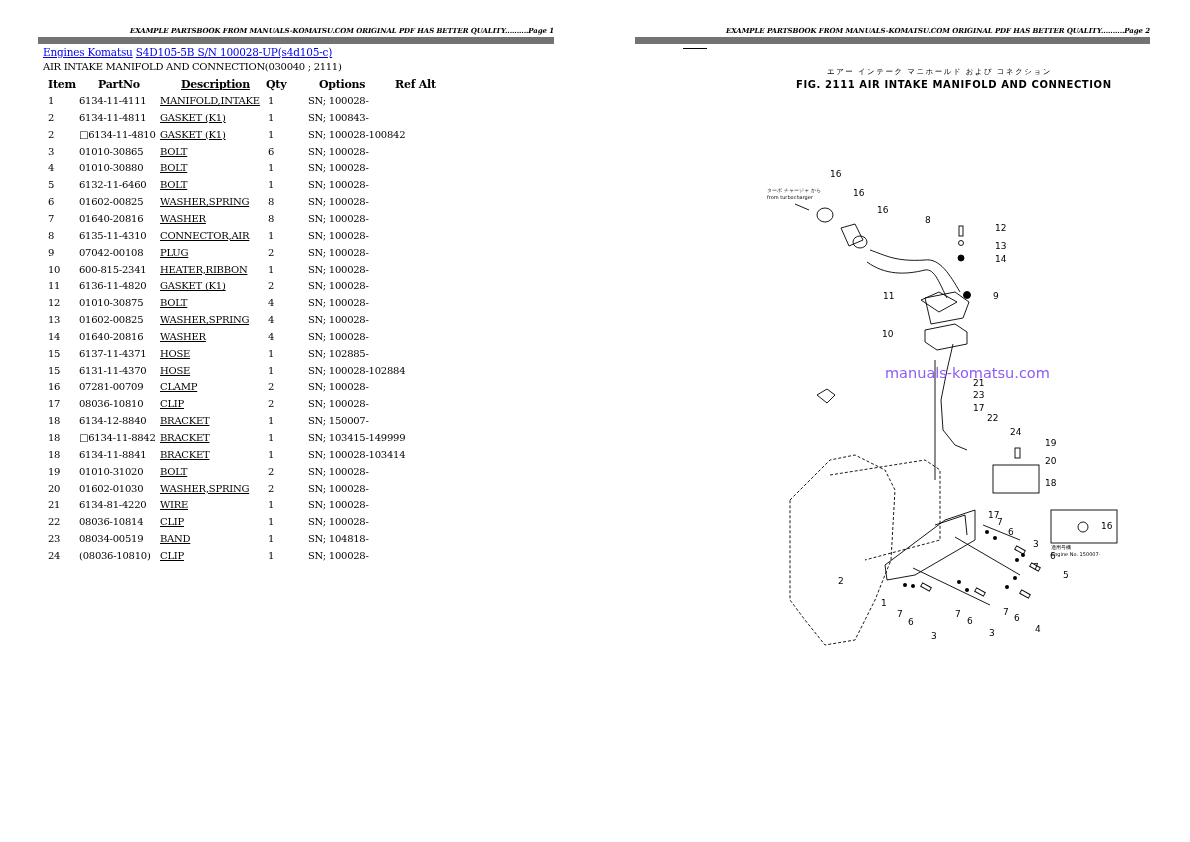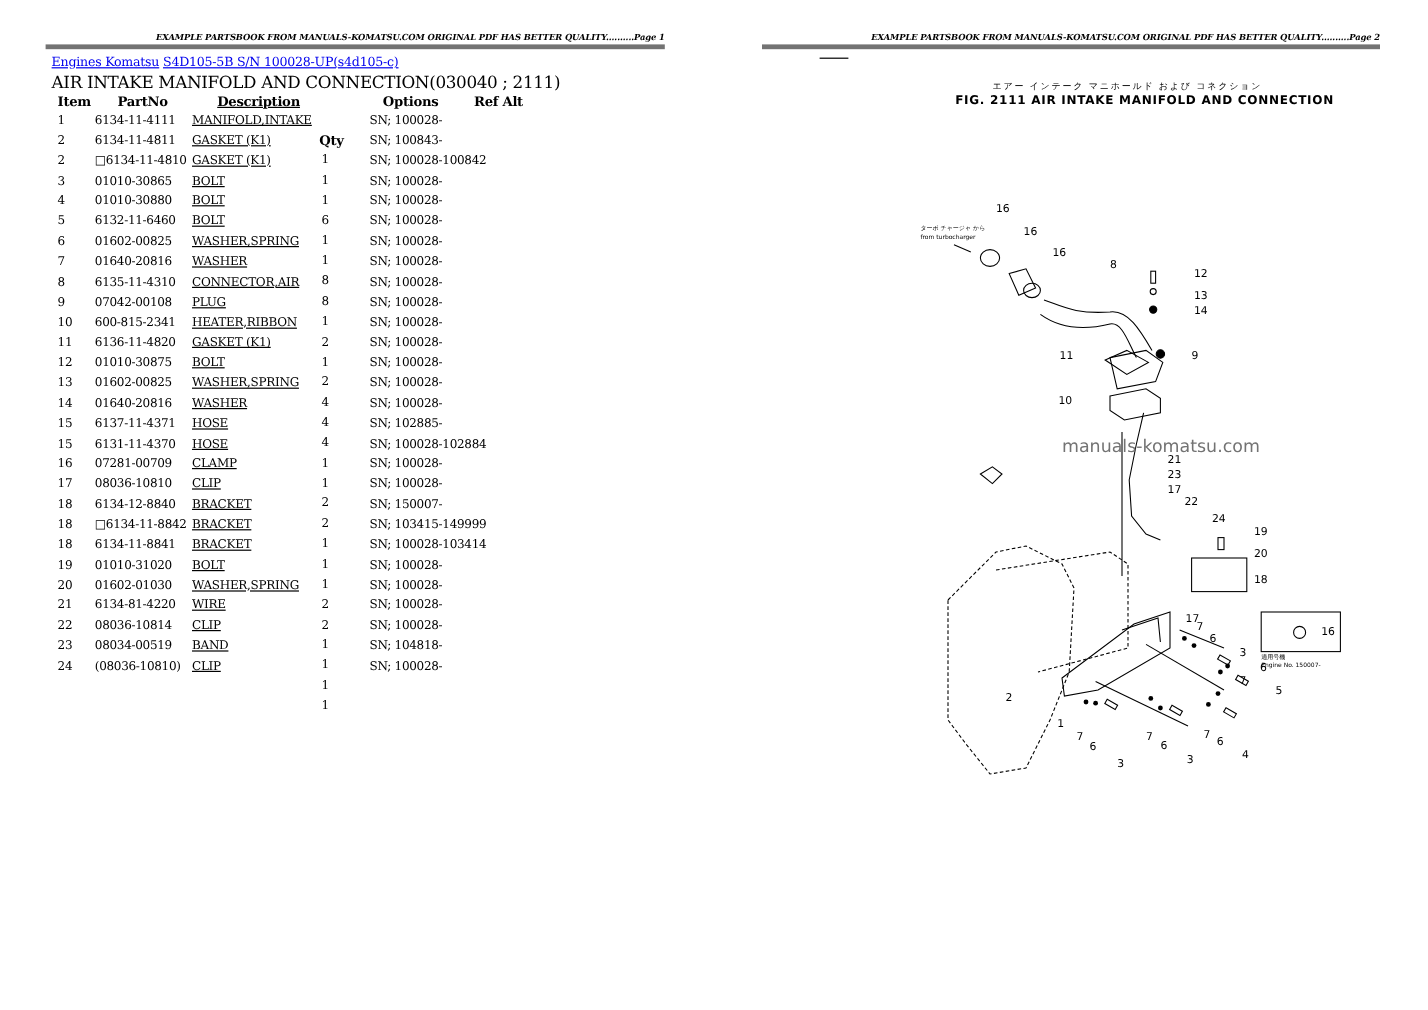--- a/index.html
+++ b/index.html
@@ -9,43 +9,43 @@
       color: #000;
     }
     .page { position: absolute; top: 0; height: 842px; background: #fff; }
     #page1 { left: 0; width: 595px; }
     #page2 { left: 595px; width: 595px; }
 
     .header {
       position: absolute; top: 26px; height: 11px;
       font-family: "DejaVu Serif", serif; font-style: italic; font-weight: bold;
       font-size: 7px; letter-spacing: -0.1px; text-align: right;
-      border-bottom: 4px solid #737373; line-height: 10px; white-space: nowrap;
+      border-bottom: 7px solid #737373; line-height: 10px; white-space: nowrap;
     }
     #page1 .header { left: 38px; width: 516px; }
     #page2 .header { left: 40px; width: 515px; }
 
     .breadcrumb {
       position: absolute; left: 43px; top: 46px; font-size: 10.5px;
       white-space: nowrap; letter-spacing: -0.2px;
     }
     .breadcrumb a { color: #0000ee; text-decoration: underline; }
     .section-title {
-      position: absolute; left: 43px; top: 61px; font-size: 14px;
+      position: absolute; left: 43px; top: 61px; font-size: 10px;
       white-space: nowrap; letter-spacing: -0.3px;
     }
 
     .parts-table { position: absolute; left: 0; top: 78px; width: 560px; }
     .row { position: absolute; left: 0; height: 16px; font-size: 10px; white-space: nowrap; letter-spacing: -0.25px; }
     .row span { position: absolute; top: 0; }
     .hdr span { font-weight: bold; font-size: 10.5px; }
     .c-item { left: 48px; }
     .c-part { left: 79px; }
     .c-desc { left: 160px; text-decoration: underline; }
-    .c-qty { left: 268px; margin-top: 33px; }
+    .c-qty { left: 268px; }
     .c-opt { left: 308px; }
     .c-ref { left: 395px; }
     .hdr .c-item { left: 48px; }
     .hdr .c-part { left: 98px; }
     .hdr .c-desc { left: 181px; }
     .hdr .c-qty { left: 266px; }
     .hdr .c-opt { left: 319px; }
     .hdr .c-ref { left: 395px; }
     .hdr span { font-size: 11px; }
 
@@ -54,21 +54,21 @@
     .fig-jp {
       position: absolute; left: 232px; top: 67px; font-family: Liberation Sans, sans-serif;
       font-size: 7.5px; letter-spacing: 1.5px; white-space: nowrap;
     }
     .fig-title {
       position: absolute; left: 178px; top: 79px; font-family: "DejaVu Sans", sans-serif;
       font-weight: bold; font-size: 10px; letter-spacing: 0.6px; white-space: nowrap; margin-left: 23px;
     }
     .watermark {
       position: absolute; left: 290px; top: 365px; font-family: "DejaVu Sans", sans-serif;
-      font-size: 14.5px; color: #737373; white-space: nowrap; background: transparent;
+      font-size: 14.5px; color: #8b5cf6; white-space: nowrap; background: transparent;
     }
     svg.diagram { position: absolute; left: 0; top: 0; }
     .callout { font-family: "DejaVu Sans", sans-serif; font-size: 9px; fill: #000; }
     .tiny { font-family: "DejaVu Sans", sans-serif; font-size: 5px; fill: #000; }
   </style>
 </head>
 <body>
 
 <div class="page" id="page1">
   <div class="header">EXAMPLE PARTSBOOK FROM MANUALS-KOMATSU.COM ORIGINAL PDF HAS BETTER QUALITY..........Page 1</div>

